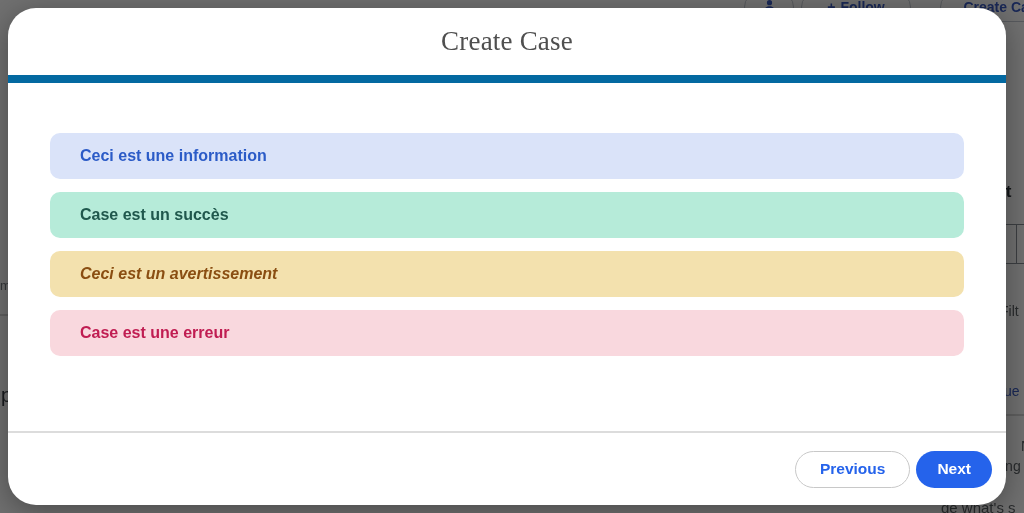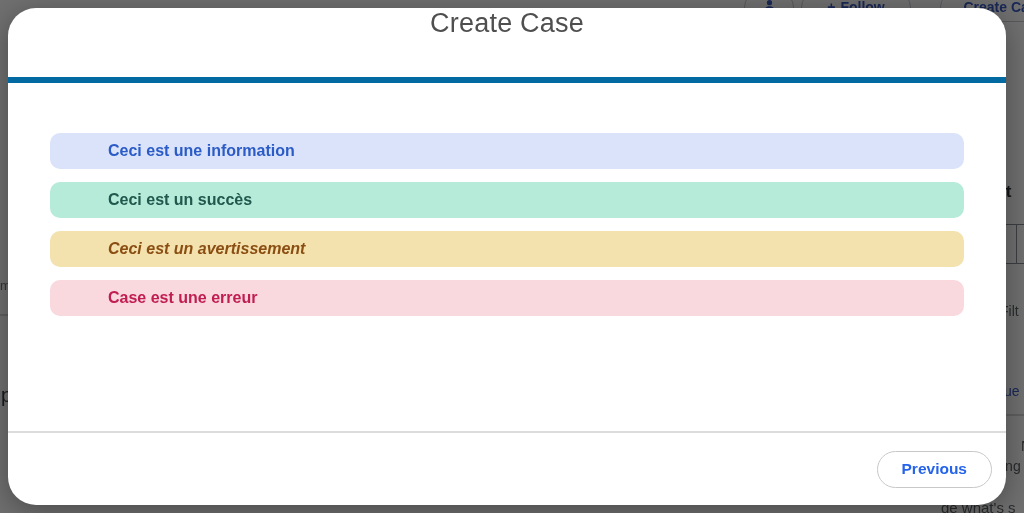--- a/index.html
+++ b/index.html
@@ -30,33 +30,34 @@
 
   
   .modal {
     position: absolute; left: 8px; top: 8px; width: 998px; height: 497px;
     background: #ffffff; border-radius: 28px;
     box-shadow: 0 6px 30px rgba(0,0,0,0.35);
     display: flex; flex-direction: column; overflow: hidden;
   }
   .modal-header {
     height: 75px; flex: 0 0 75px;
-    display: flex; justify-content: center;
-    border-bottom: 6px solid #0369a1;
+    display: flex; align-items: center; justify-content: center;
+    border-bottom: 8px solid #0369a1;
+    font-family: Liberation Serif, serif;
   }
   .modal-title {
     font-size: 27px; font-weight: 400; color: #4f4f4f; letter-spacing: 0.2px;
   }
   .modal-body {
     flex: 1 1 auto; padding: 50px 42px 0 42px;
     display: flex; flex-direction: column; gap: 13px;
   }
   .alert {
-    height: 36px; border-radius: 10px;
-    display: flex; align-items: center; padding-left: 58px;
+    height: 46px; border-radius: 10px;
+    display: flex; align-items: center; padding-left: 30px;
     font-size: 16px; font-weight: bold;
   }
   .alert-info    { background: #dae3f9; color: #2b5bc7; }
   .alert-success { background: #b6ebd9; color: #20584d; }
   .alert-warning { background: #f3e1ae; color: #8a4e12; font-style: italic; }
   .alert-error   { background: #f9d8de; color: #c01d52; }
   .modal-footer {
     flex: 0 0 74px; height: 74px;
     border-top: 2px solid #dcdcdc;
     display: flex; align-items: center; justify-content: flex-end;
@@ -129,26 +130,27 @@
 
   <div class="modal-header">
     <div class="modal-title">Create Case</div>
   </div>
 
   <div class="modal-body">
     <div class="alert alert-info" style="background-color: rgb(218, 227, 249); color: rgb(43, 91, 199);">
       <span>Ceci est une information</span>
     </div>
     <div class="alert alert-success" style="background-color: rgb(182, 235, 217); color: rgb(32, 88, 77);">
-      <span>Ceci est un succès</span>
+      <span>Case est un succès</span>
     </div>
     <div class="alert alert-warning" style="background-color: rgb(243, 225, 174); color: rgb(138, 78, 18);">
       <span>Ceci est un avertissement</span>
     </div>
     <div class="alert alert-error" style="background-color: rgb(249, 216, 222); color: rgb(192, 29, 82);">
       <span>Case est une erreur</span>
     </div>
   </div>
 
   <div class="modal-footer">
     <button class="btn btn-previous">Previous</button>
+    <button class="btn btn-next">Next</button>
   </div>
 </div>
 
 </body></html>

